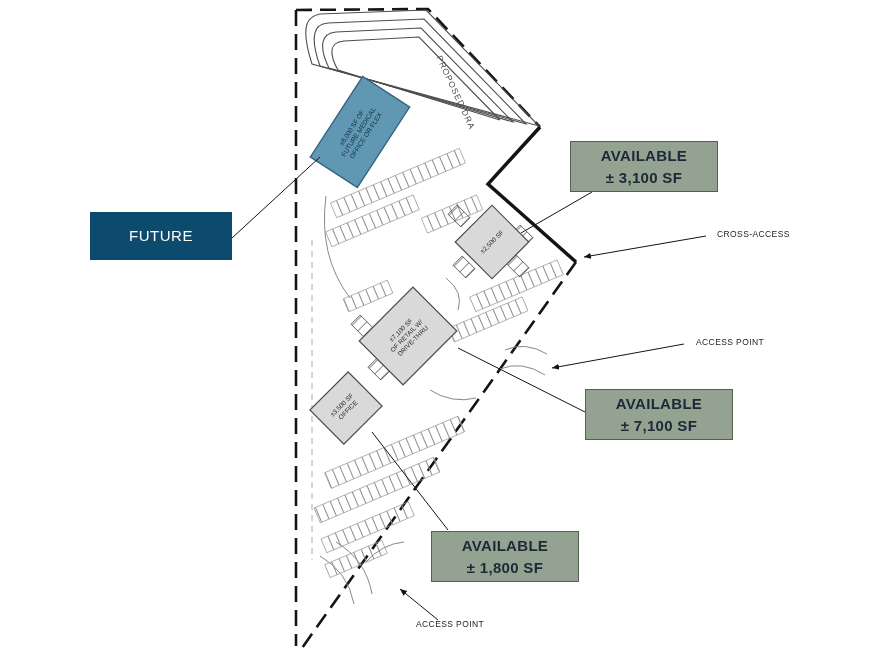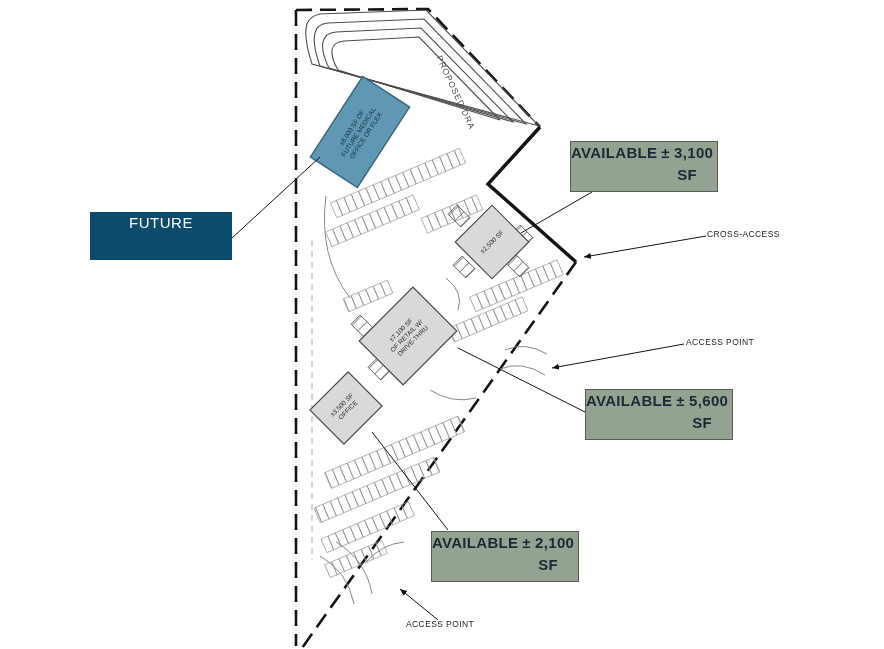--- a/index.html
+++ b/index.html
@@ -1,33 +1,33 @@
 <!DOCTYPE html>
 <html><head>
 <meta charset="utf-8">
 <style>
   html,body{margin:0;padding:0;background:#ffffff;}
   .canvas{
     position:relative;width:884px;height:649px;background:#ffffff;overflow:hidden;
     font-family:"Liberation Sans",sans-serif;
   }
   .plan-svg{position:absolute;left:0;top:0;width:884px;height:649px;}
-  .callout{position:absolute;text-align:center;display:flex;flex-direction:row;justify-content:center;box-sizing:border-box;}
+  .callout{position:absolute;text-align:center;display:flex;flex-direction:column;justify-content:center;box-sizing:border-box;}
   .available{
     background:#94a391;border:1px solid #55604f;color:#1d2836;
     font-weight:bold;font-size:15px;line-height:1.45;letter-spacing:0.3px;
   }
   #avail-2500{left:570px;top:141px;width:148px;height:51px;}
   #avail-7100{left:585px;top:389px;width:148px;height:51px;}
   #avail-3500{left:431px;top:531px;width:148px;height:51px;}
   #future-box{
     left:90px;top:212px;width:142px;height:48px;background:#0c4a6e;color:#ffffff;
     font-size:15px;line-height:1.5;letter-spacing:0.5px;
   }
-  .annot{position:absolute;font-size:8.5px;color:#222222;letter-spacing:0.4px;white-space:nowrap;}
+  .annot{position:absolute;font-size:8.5px;color:#222222;letter-spacing:0.4px;white-space:nowrap;margin-left:10px;}
   #cross-access{left:707px;top:229px;}
   #access-right{left:686px;top:337px;}
   #access-bottom{left:406px;top:619px;}
   .bldg-label{font-family:"Liberation Sans",sans-serif;font-size:6.5px;fill:#2a2a2a;}
   .bldg-label-blue{font-family:"Liberation Sans",sans-serif;font-size:6.5px;fill:#0f2c3c;}
   .dra-label{font-family:"Liberation Sans",sans-serif;font-size:8.5px;fill:#4a4a4a;letter-spacing:1px;}
 </style>
 </head>
 <body>
 
@@ -182,25 +182,25 @@
     <div>FUTURE</div>
   </div>
 
   <div class="callout available" id="avail-2500">
     <div>AVAILABLE</div>
     <div>± 3,100 SF</div>
   </div>
 
   <div class="callout available" id="avail-7100">
     <div>AVAILABLE</div>
-    <div>± 5,600 SF</div>
+    <div>± 7,100 SF</div>
   </div>
 
   <div class="callout available" id="avail-3500">
     <div>AVAILABLE</div>
-    <div>± 2,100 SF</div>
+    <div>± 1,800 SF</div>
   </div>
 
   <div class="annot" id="cross-access">CROSS-ACCESS</div>
   <div class="annot" id="access-right">ACCESS POINT</div>
   <div class="annot" id="access-bottom">ACCESS POINT</div>
 
 </div>
 
 </body></html>

